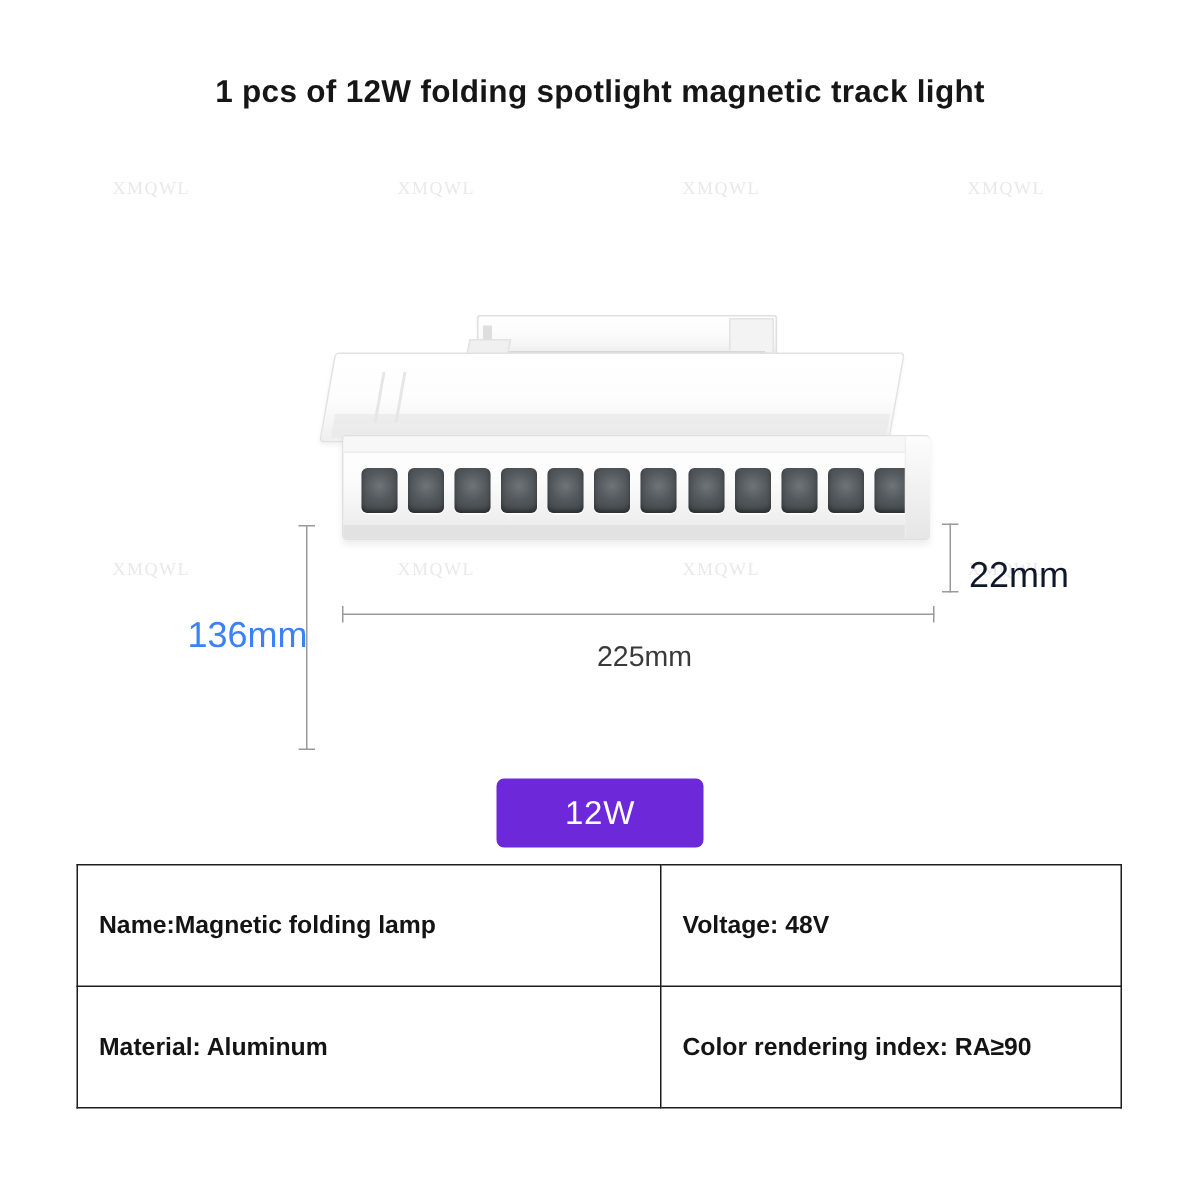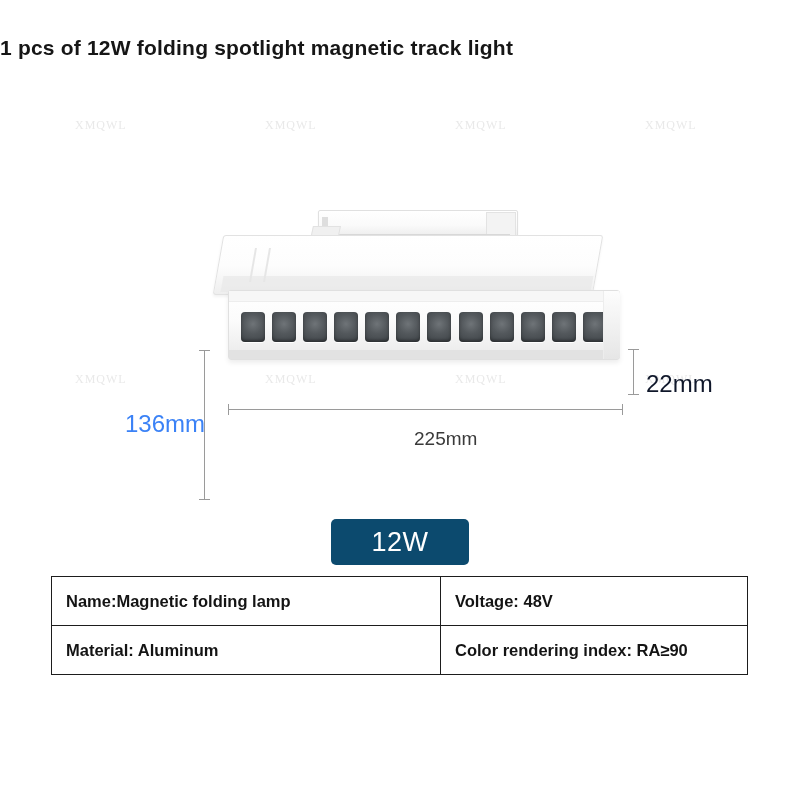--- a/index.html
+++ b/index.html
@@ -11,24 +11,25 @@
     height: 800px;
     background: #ffffff;
     font-family: "Liberation Sans", sans-serif;
     color: #1a1a1a;
     position: relative;
     overflow: hidden;
   }
 
   
   .title {
+    text-align: center;
     font-size: 21px;
     font-weight: bold;
     letter-spacing: 0.2px;
-    padding-top: 36px;
+    padding-top: 50px;
     color: #161616;
   }
 
   
   .watermark {
     position: absolute;
     color: #e9e9e9;
     font-size: 12px;
     letter-spacing: 1px;
     font-family: "Liberation Serif", serif;
@@ -92,21 +93,20 @@
   }
   .dim-h::before { left: 0; }
   .dim-h::after  { right: 0; }
 
   .label-225 {
     position: absolute;
     left: 398px;
     top: 318px;
     font-size: 19px;
     color: #3a3a3a;
-    margin-left: 16px;
   }
 
   
   .dim-v2 {
     position: absolute;
     left: 633px;
     top: 239px;
     width: 1px;
     height: 46px;
     background: #9a9a9a;
@@ -288,24 +288,24 @@
     border-radius: 0 3px 3px 0;
   }
 
   
   .badge {
     position: absolute;
     left: 331px;
     top: 519px;
     width: 138px;
     height: 46px;
-    background: #0c4a6e;
+    background: #6d28d9;
     border-radius: 5px;
     color: #ffffff;
-    font-size: 27px;
+    font-size: 22px;
     display: flex;
     align-items: center;
     justify-content: center;
     letter-spacing: 0.5px;
   }
 
   
   .spec-table {
     position: absolute;
     left: 51px;
@@ -313,21 +313,21 @@
     width: 697px;
     border-collapse: collapse;
     table-layout: fixed;
   }
   .spec-table td {
     border: 1px solid #1d1d1d;
     height: 48px;
     font-size: 16.5px;
     font-weight: bold;
     color: #141414;
-    padding: 0 14px;
+    padding: 16px 14px;
     vertical-align: middle;
   }
   .spec-table td.left-col {
     width: 360px;
     text-align: left;
   }
   .spec-table td.right-col {
     text-align: left;
   }
 </style>

